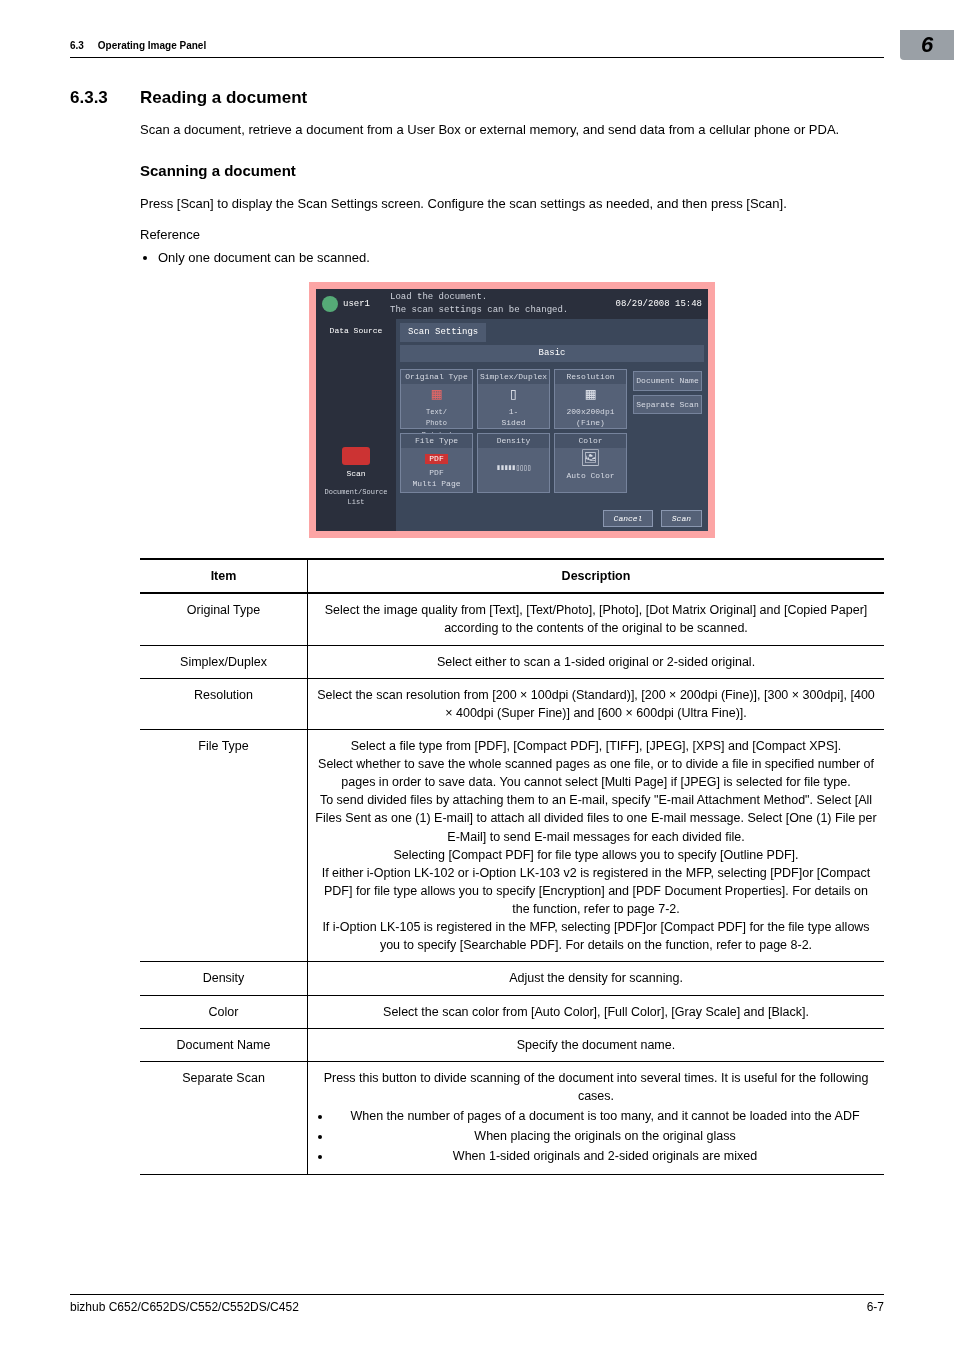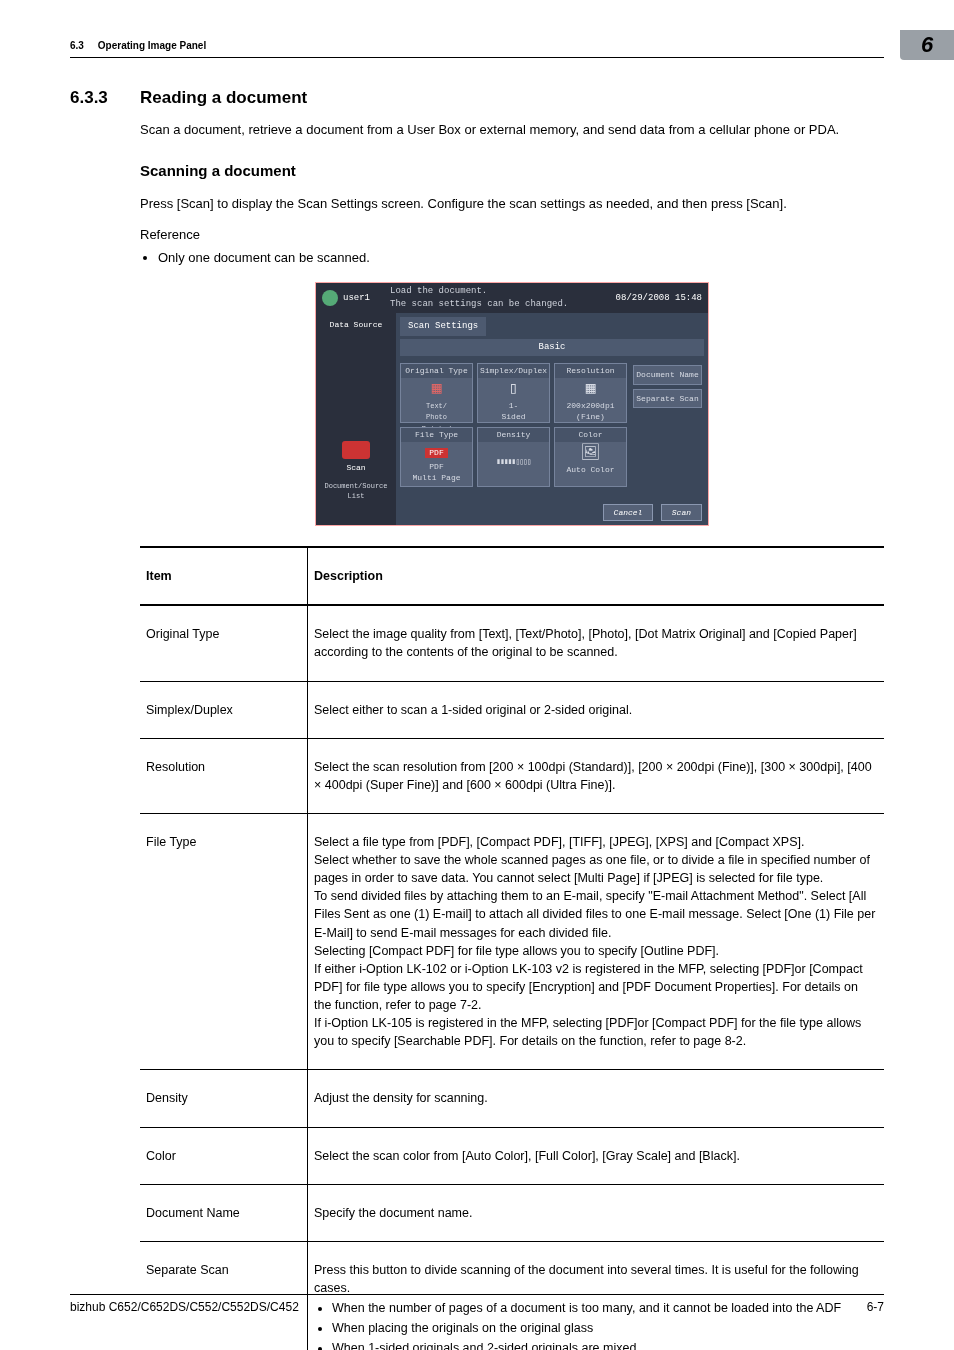--- a/index.html
+++ b/index.html
@@ -25,21 +25,21 @@
   .sec-num { width:70px; font-size:17px; font-weight:bold; flex-shrink:0; }
   .sec-title { font-size:17px; font-weight:bold; }
   .body-block { margin-left:70px; font-size:13px; line-height:1.45; }
   .sub-title { font-size:15px; font-weight:bold; margin-top:20px; }
   ul.ref { margin:4px 0 0 0; padding-left:18px; }
   ul.ref li { margin-bottom:3px; }
 
   
   .mfp {
     width:392px; height:242px; margin:14px auto 0 auto;
-    background:#2a2f3c; border:1px solid #fca5a5; position:relative;
+    background:#2a2f3c; border:7px solid #fca5a5; position:relative;
     font-family: "Courier New", monospace; color:#cfd3dc; font-size:9px;
   }
   .mfp .topbar { display:flex; align-items:center; height:30px; padding:0 6px; border-bottom:1px solid #20242e; }
   .mfp .user-ic { width:16px;height:16px;background:#5a7; border-radius:50%; margin-right:5px;}
   .mfp .leftcol { position:absolute; left:0; top:30px; bottom:0; width:80px; background:#2a2f3c; border-right:1px solid #20242e; text-align:center; font-size:8px; }
   .mfp .leftcol .ds { color:#fff; margin-top:6px; }
   .mfp .leftcol .scanbtn { margin-top:110px; }
   .mfp .leftcol .scanbtn .ic { width:28px;height:18px;background:#c33;margin:0 auto 3px;border-radius:3px;}
   .mfp .leftcol .docsrc { margin-top:8px; font-size:7px;}
   .mfp .main { position:absolute; left:80px; right:0; top:30px; bottom:0; background:#3b475a; }
@@ -53,21 +53,21 @@
   .mfp .grid2 { display:grid; grid-template-columns:repeat(4,1fr); gap:4px; padding:0 4px 4px;}
   .mfp .footer { position:absolute; right:6px; bottom:4px;font-style:italic; }
   .mfp .fbtn { display:inline-block; background:#556177;border:1px solid #8a97b0;padding:2px 10px;color:#fff;font-size:8px;margin-left:2px;}
   .mfp .tile .glyph { font-size:16px; line-height:1; display:block; margin:3px 0;}
 
   
   table.desc {
     width:100%; border-collapse:collapse; margin-top:20px; font-size:12.5px;
   }
   table.desc th, table.desc td {
-    text-align:left; vertical-align:top; padding:19px 6px;
+    text-align:center; vertical-align:top; padding:7px 6px;
     border-bottom:1px solid #000;
     margin-top:16px;
   }
   table.desc thead th { border-top:2px solid #000; border-bottom:2px solid #000; font-weight:bold;}
   table.desc td:first-child, table.desc th:first-child { width:155px; }
   table.desc td:nth-child(2) { border-left:1px solid #000; }
   table.desc th:nth-child(2) { border-left:1px solid #000; }
   table.desc ul { margin:2px 0 0 0; padding-left:18px; }
   table.desc ul li { margin-bottom:2px; }
 

